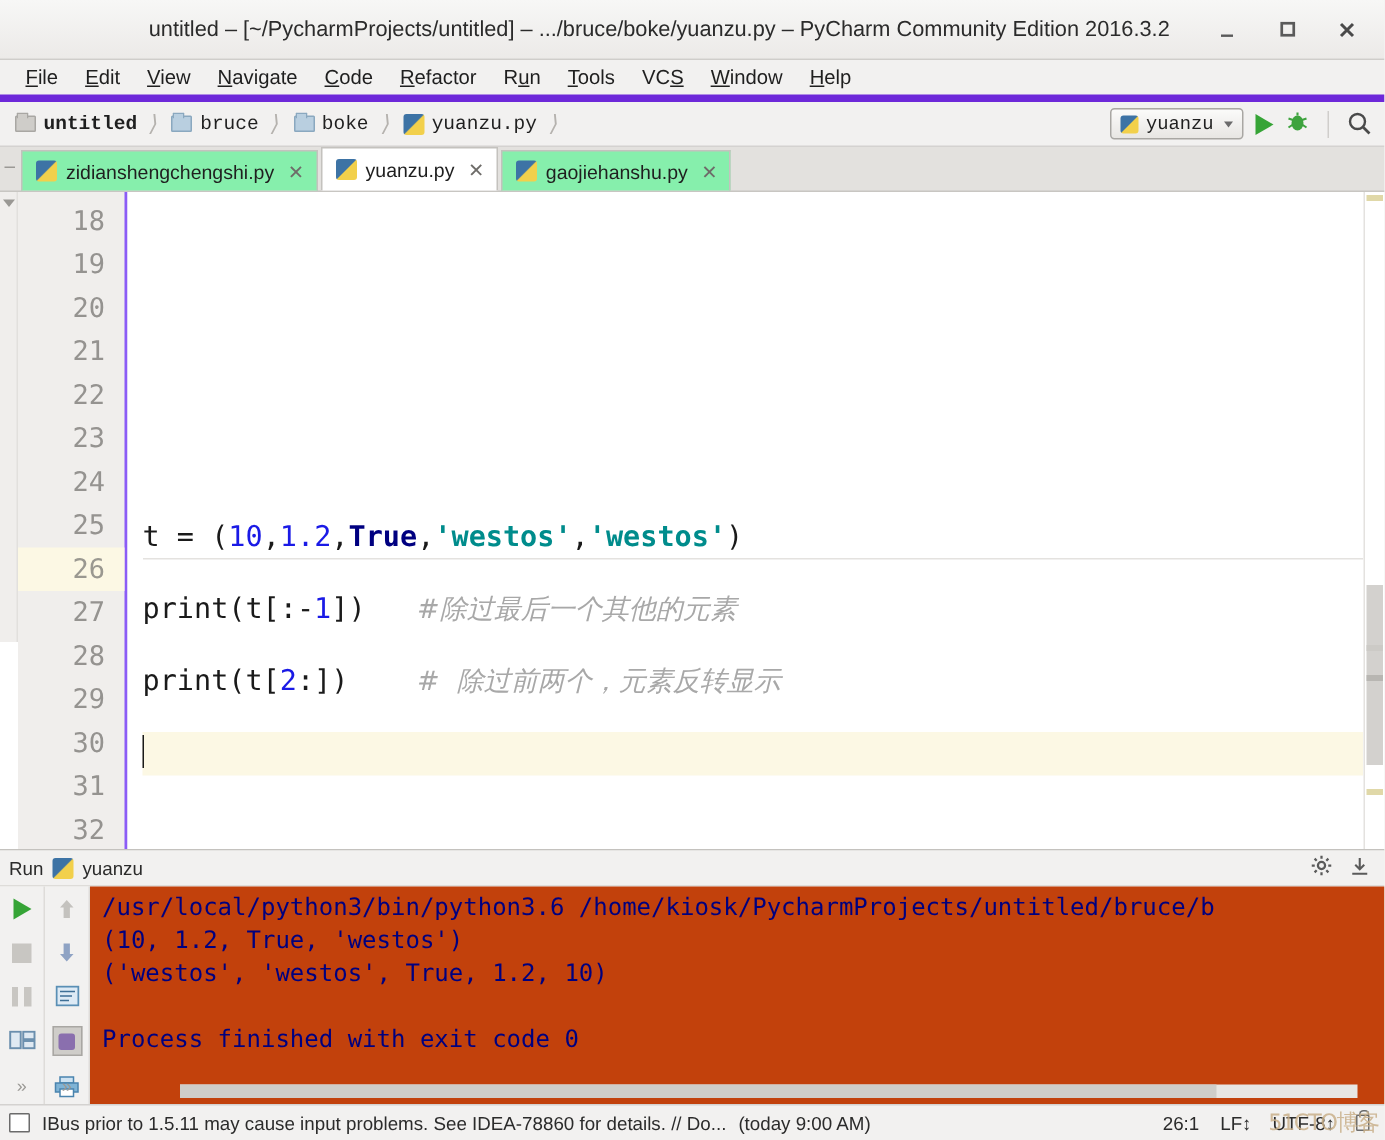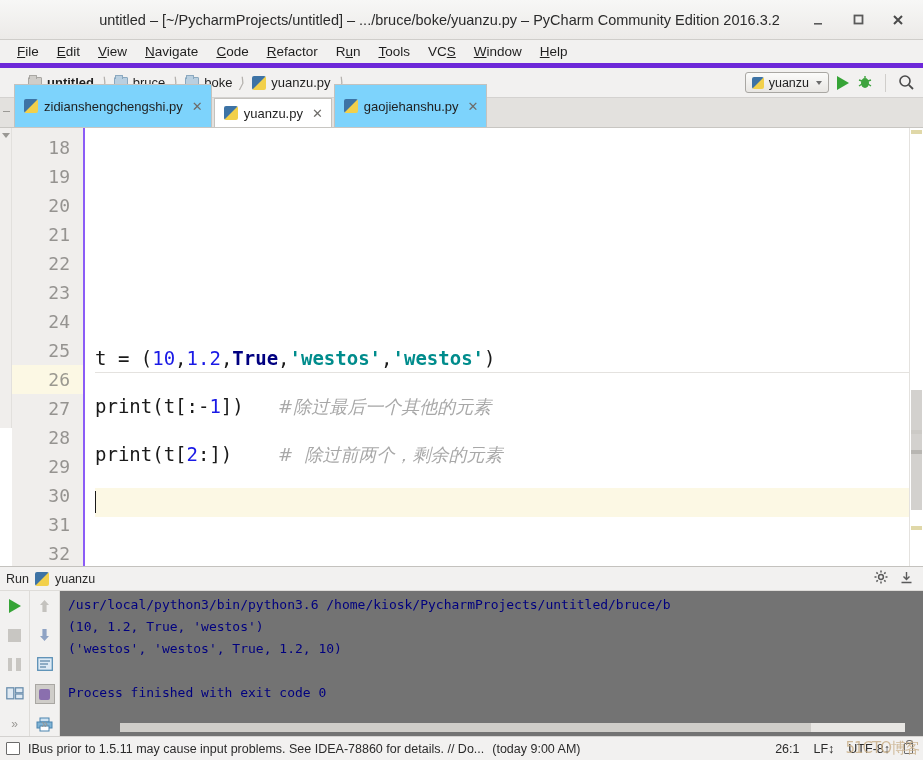--- a/index.html
+++ b/index.html
@@ -54,21 +54,22 @@
     cursor: pointer; white-space: nowrap;
   }
   .menu-item .mn { text-decoration: underline; }
 
   
   .navbar {
     height: 30px; flex: 0 0 30px;
     background: #f2f1f0;
     border-bottom: 1px solid #d4d2d0;
     display: flex; align-items: center;
-    padding-left: 24px;
+    padding-left: 6px;
+    font-family: Liberation Mono, monospace;
   }
   .crumbs { display: flex; align-items: center; flex: 1; }
   .crumb {
     display: flex; align-items: center; gap: 5px;
     font-size: 13px; color: #1f1f1f;
     padding: 2px 2px 2px 4px;
     cursor: pointer; white-space: nowrap;
   }
   .crumb.bold { font-weight: bold; }
   .crumb-sep {
@@ -117,25 +118,25 @@
     padding-left: 14px;
     border-bottom: 1px solid #c8c6c2;
     position: relative;
   }
   .tabbar::before {
     content:'';
     position:absolute; left:3px; top:13px;
     width:7px; height:1px; background:#9b9995;
   }
   .tab {
-    height: 43px;
+    height: 27px;
     display: flex; align-items: center; gap: 6px;
     padding: 0 8px 0 9px;
     font-size: 13px; color: #1f1f1f;
-    background: #7dd3fc;
+    background: #86efac;
     border: 1px solid #c4c2be; border-bottom: none;
     margin-right: 2px;
     cursor: pointer; white-space: nowrap;
   }
   .tab.active {
     background: #ffffff; height: 29px;
     border-color: #c4c2be;
   }
   .tab-close { color:#6e6c69; font-size: 13px; margin-left: 3px; cursor:pointer; }
 
@@ -246,23 +247,23 @@
   .rt-play { width:0;height:0;border-left:12px solid #36a436;border-top:7px solid transparent;border-bottom:7px solid transparent; }
   .rt-stop { width:13px;height:13px;background:#c8c6c2; }
   .rt-pause{ width:13px;height:13px; background:
       linear-gradient(to right,#c8c6c2 0 4px,transparent 4px 8px,#c8c6c2 8px 13px); }
   .rt-up { color:#b9b7b3; font-size:15px; }
   .rt-dn { color:#9aa9c4; font-size:15px; }
   .rt-sel { width:20px;height:20px;border:1px solid #a9a7a3;background:#cfcdc9;display:flex;align-items:center;justify-content:center;}
   .rt-sel i { width:11px;height:11px;background:#8a6fae;border-radius:2px;display:block;}
   .rt-more { position:absolute; bottom:5px; color:#9a9894; font-size:12px; }
   .console {
-    flex:1 1 auto; background:#737373;
+    flex:1 1 auto; background:#c2410c;
     font-family:"DejaVu Sans Mono", monospace;
-    font-size:13px; color:#00007f;
+    font-size:16px; color:#00007f;
     padding: 3px 0 0 8px;
     overflow:hidden; position:relative;
     min-height:0;
   }
   .console .cl { line-height:22px; white-space:pre; }
   .console-hscroll {
     position:absolute; left:60px; right:18px; bottom:4px; height:9px;
     background:#e8e6e3;
   }
   .console-hscroll i { display:block; height:9px; width:88%; background:#cfcdc9; }
@@ -420,21 +421,21 @@
         <div class="ln">31</div>
         <div class="ln">32</div>
       </div>
     <div class="code-area" id="codeArea">
         <div class="cline">&nbsp;</div>
         <div class="cline">&nbsp;</div>
         <div class="cline">&nbsp;</div>
         <div class="cline">&nbsp;</div>
         <div class="cline cur-underline"><span class="tok-plain">t = (</span><span class="tok-num">10</span><span class="tok-plain">,</span><span class="tok-num">1.2</span><span class="tok-plain">,</span><span class="tok-kw">True</span><span class="tok-plain">,</span><span class="tok-str">'westos'</span><span class="tok-plain">,</span><span class="tok-str">'westos'</span><span class="tok-plain">)</span></div>
         <div class="cline"><span class="tok-plain">print(t[:-</span><span class="tok-num">1</span><span class="tok-plain">])   </span><span class="tok-com">#除过最后一个其他的元素</span></div>
-        <div class="cline"><span class="tok-plain">print(t[</span><span class="tok-num">2</span><span class="tok-plain">:])    </span><span class="tok-com">#  除过前两个，剩余的元素</span></div>
+        <div class="cline"><span class="tok-plain">print(t[</span><span class="tok-num">2</span><span class="tok-plain">:])    </span><span class="tok-com">#  除过前两个，元素反转显示</span></div>
         <div class="cline cur"><span class="caret"></span></div>
         <div class="cline">&nbsp;</div>
         <div class="cline">&nbsp;</div>
         <div class="cline">&nbsp;</div>
         <div class="cline">&nbsp;</div>
         <div class="cline">&nbsp;</div>
         <div class="cline">&nbsp;</div>
       </div>
     <div class="scroll-v">
       <div class="sv-mark" style="top:2px;background:#e0d8a8;"></div>

